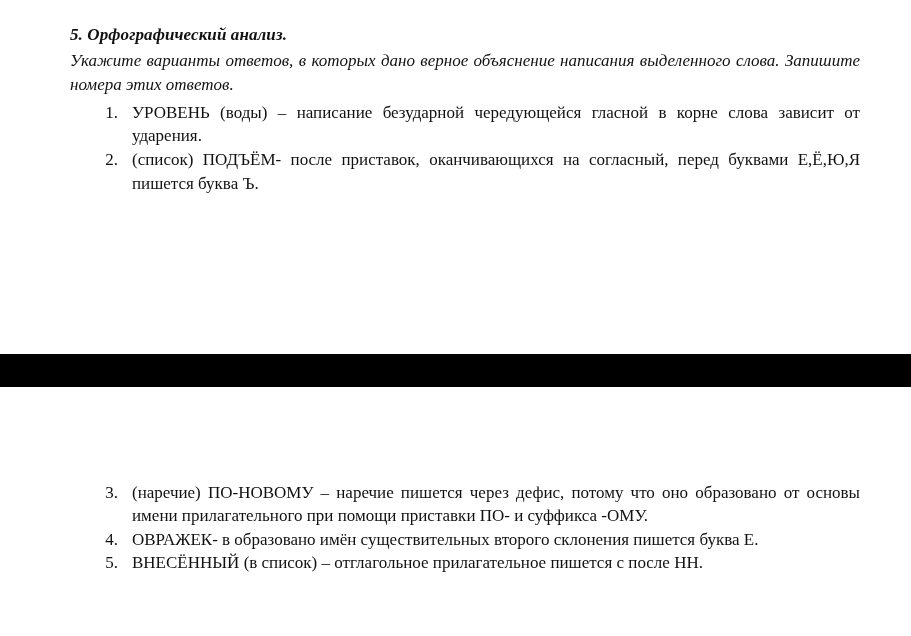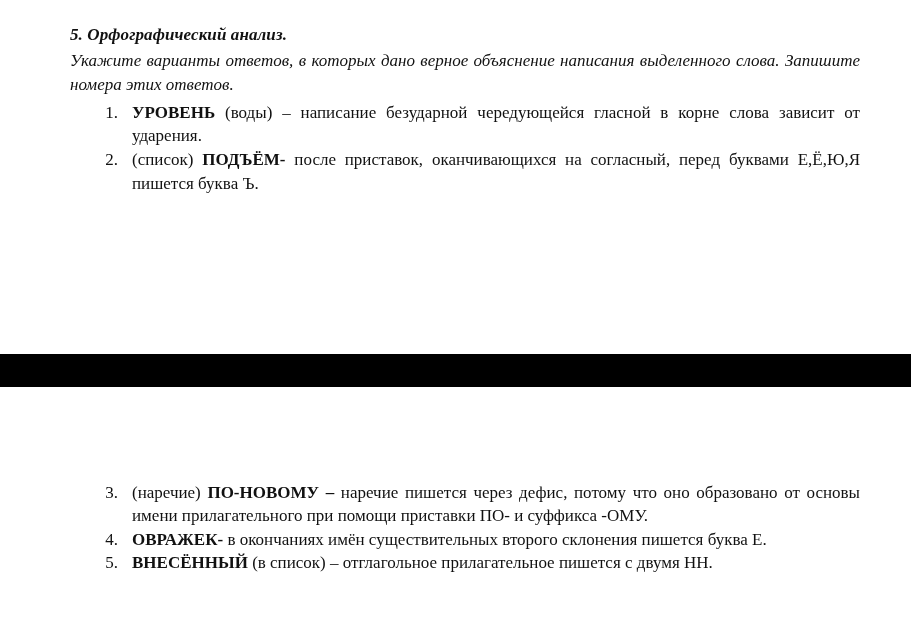--- a/index.html
+++ b/index.html
@@ -58,21 +58,21 @@
     margin-bottom: 1px;
     width: 728px;
   }
   ol.answers > li .num {
     position: absolute;
     left: 26px;
     top: 0;
     width: 22px;
     text-align: right;
   }
-  .b { font-weight: bold; }
+  .b { font-weight: normal; }
   .blackout {
     position: absolute;
     left: 0;
     top: 338px;
     width: 911px;
     height: 33px;
     background: #000000;
   }
   .lower {
     position: absolute;
@@ -111,22 +111,22 @@
   <div class="blackout"></div>
 
   <div class="lower">
     <ol class="answers">
       <li>
         <span class="num">3.</span>
         <span>(наречие) </span><span class="b">ПО-НОВОМУ –</span><span> наречие пишется через дефис, потому что оно образовано от основы имени прилагательного при помощи приставки ПО- и суффикса -ОМУ.</span>
       </li>
       <li>
         <span class="num">4.</span>
-        <span class="b">ОВРАЖЕК-</span><span> в окончаниях имён существительных второго склонения пишется буква Е.</span>
+        <span class="b">ОВРАЖЕК-</span><span> в образовано имён существительных второго склонения пишется буква Е.</span>
       </li>
       <li>
         <span class="num">5.</span>
-        <span class="b">ВНЕСЁННЫЙ</span><span> (в список) – отглагольное прилагательное пишется с двумя НН.</span>
+        <span class="b">ВНЕСЁННЫЙ</span><span> (в список) – отглагольное прилагательное пишется с после НН.</span>
       </li>
     </ol>
   </div>
 
 </div>
 
 </body></html>

